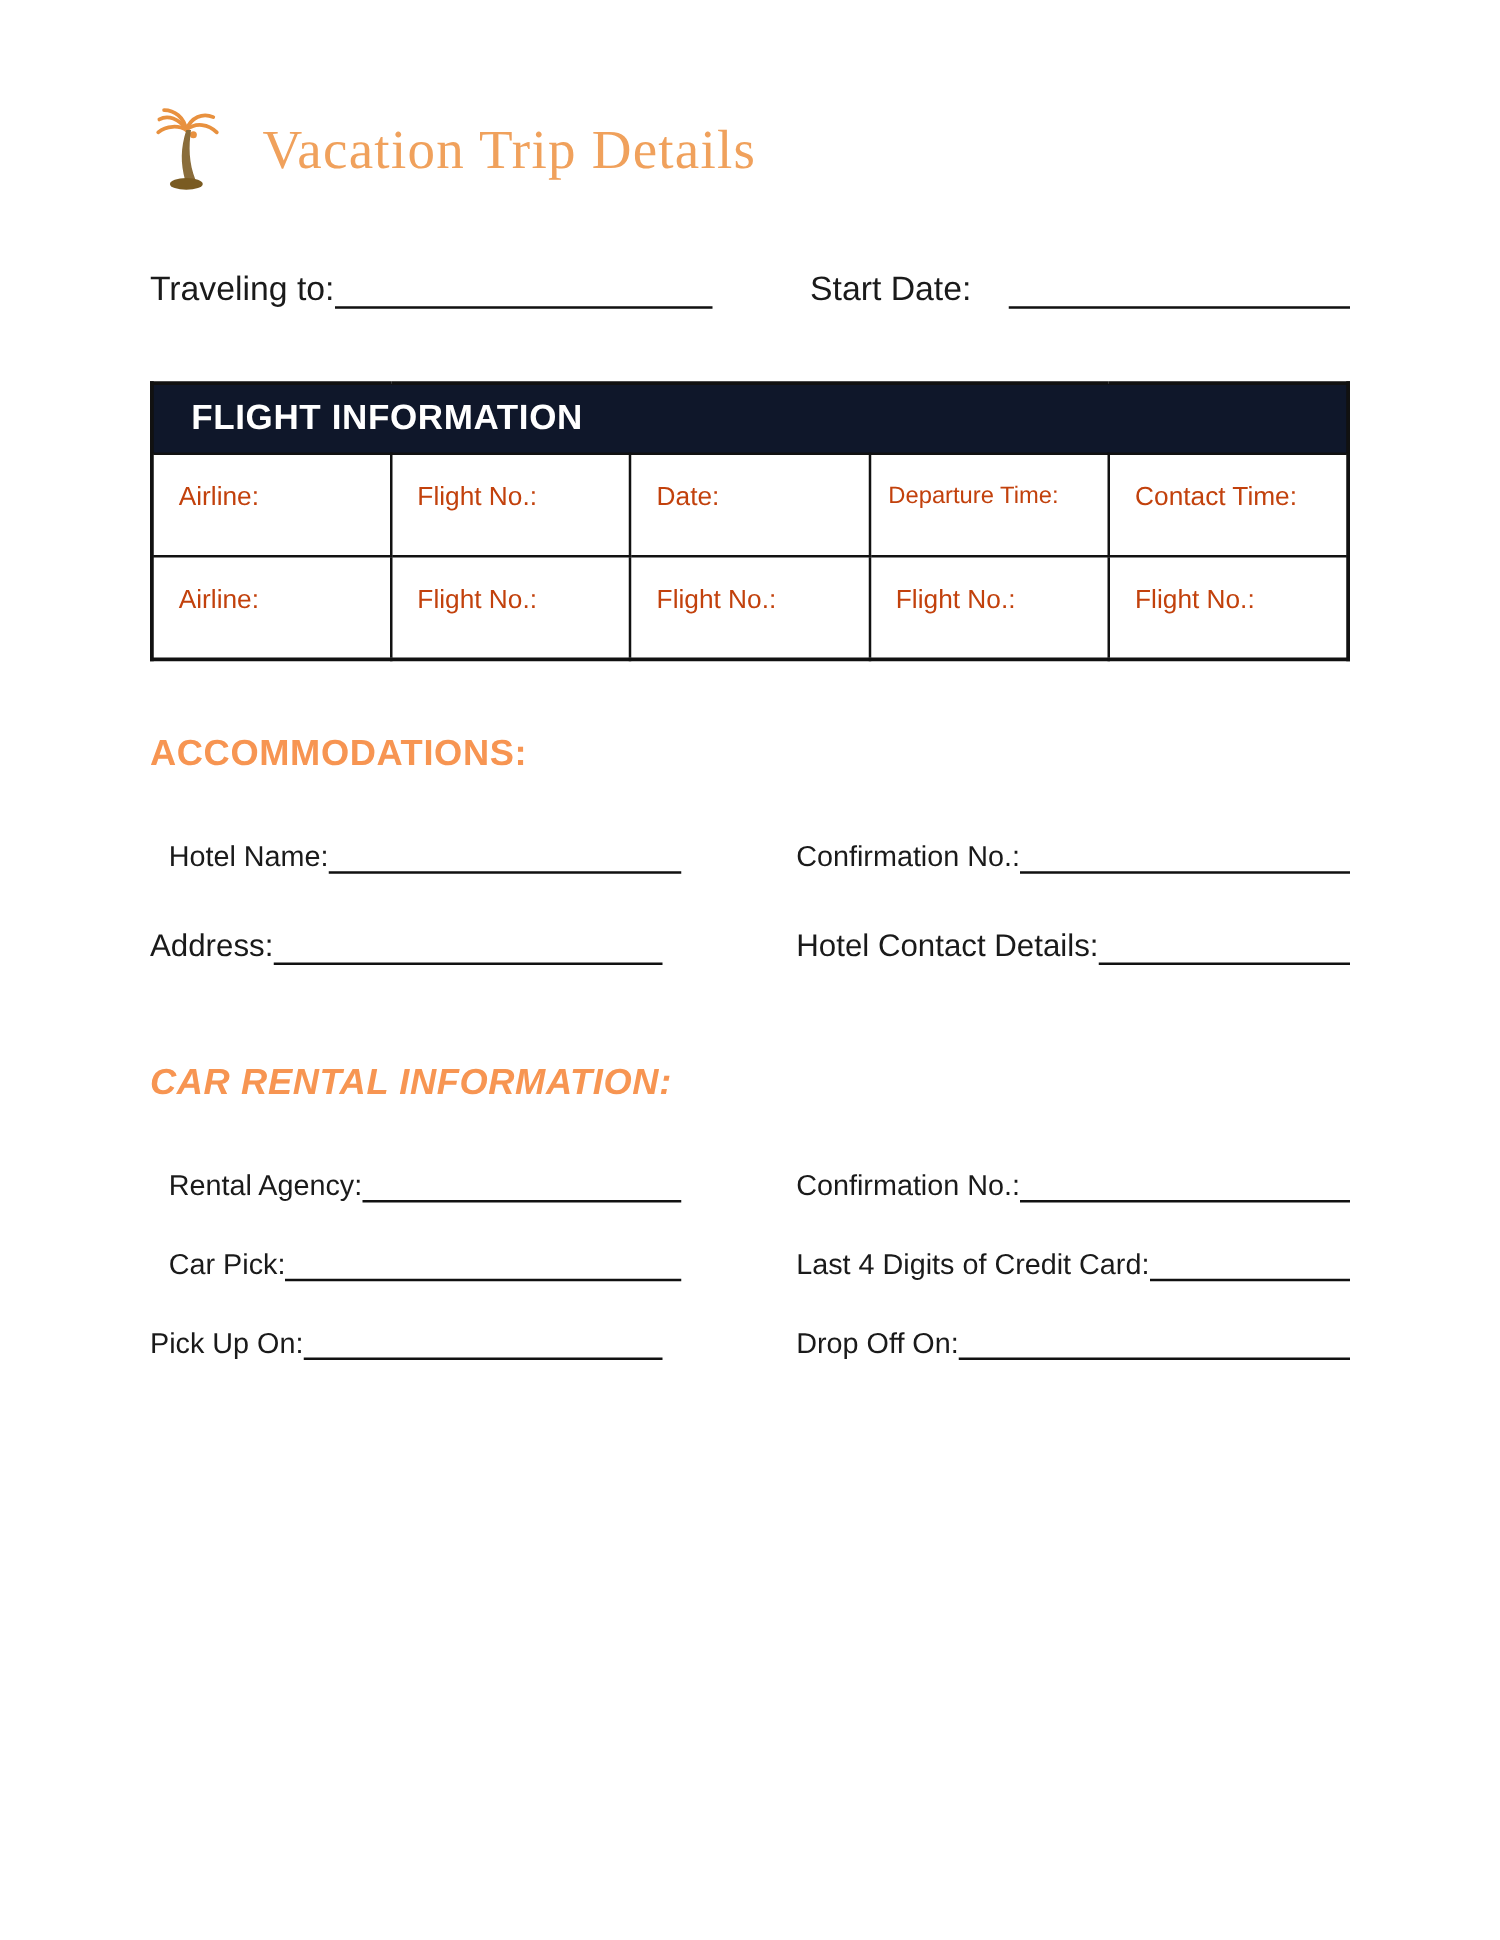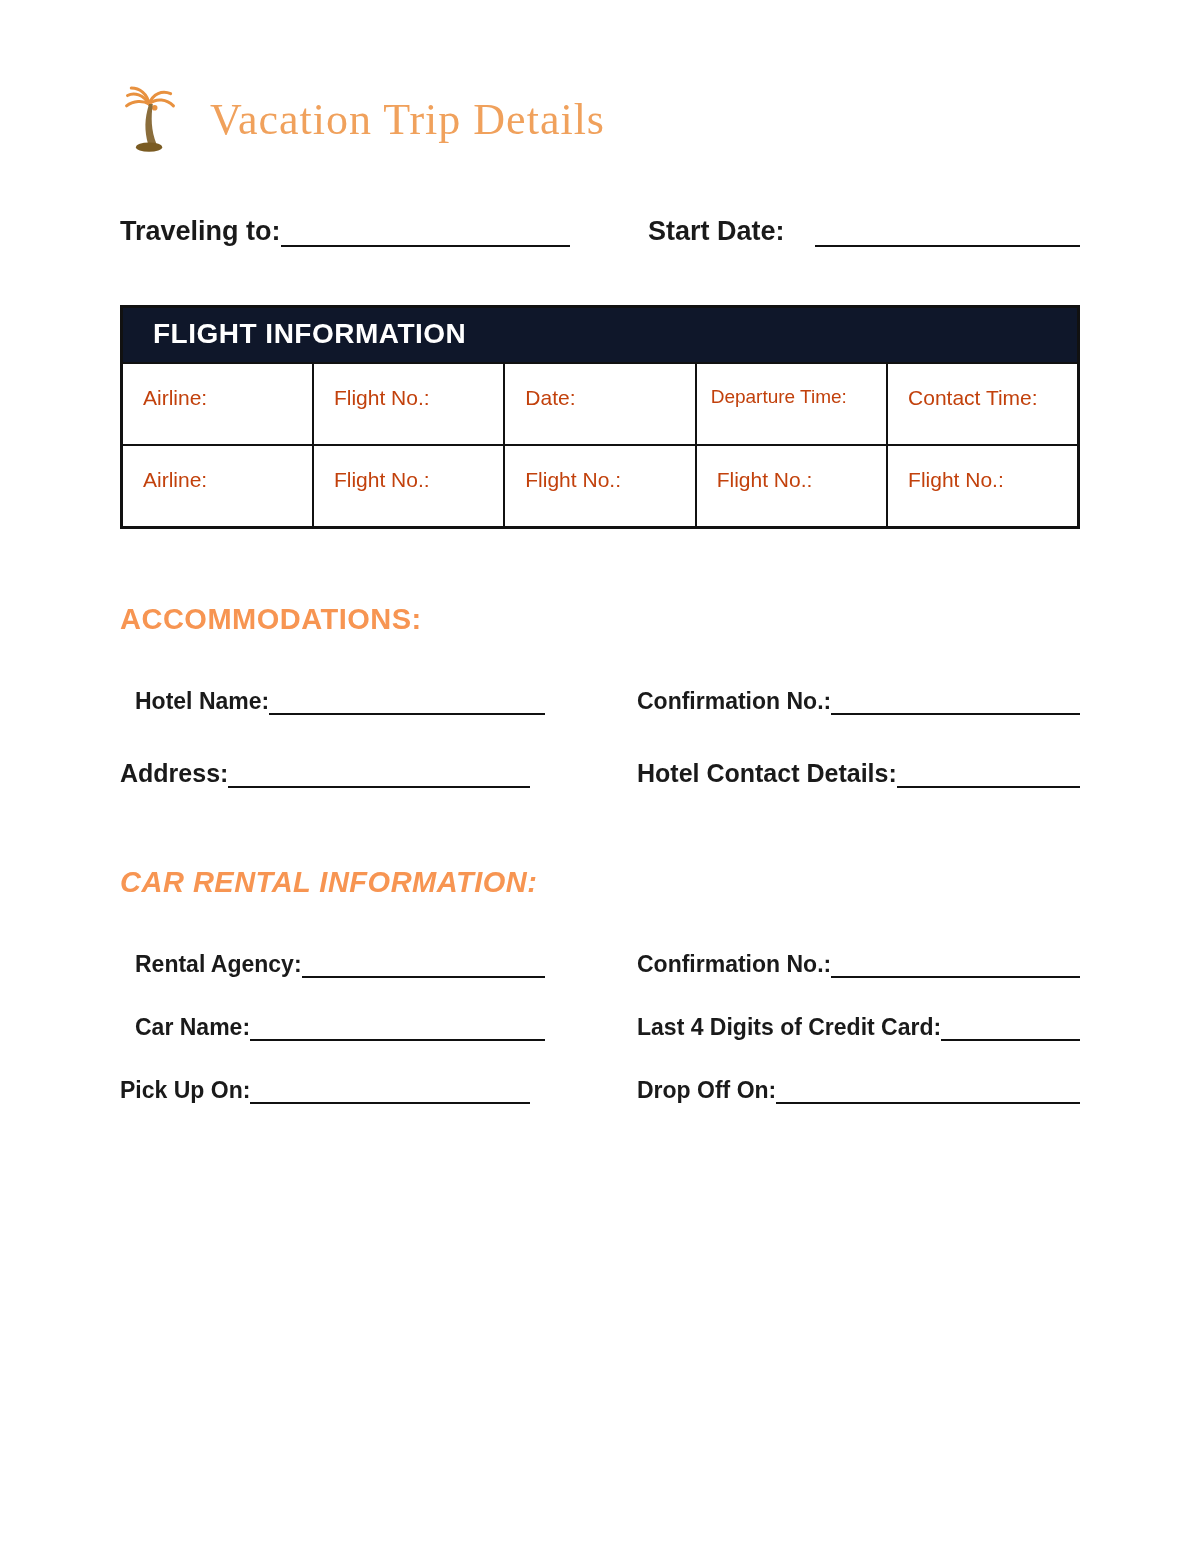--- a/index.html
+++ b/index.html
@@ -39,21 +39,21 @@
   
   .travel-row {
     display: flex;
     justify-content: space-between;
     margin-top: 62px;
     align-items: flex-end;
   }
   .field { display: flex; align-items: flex-end; }
   .travel-row .label { font-size: 27px; }
   .label {
-    font-weight: 700;
+    font-weight: 400;
     font-size: 23px;
     white-space: nowrap;
   }
   .blank {
     border-bottom: 2px solid #111111;
     height: 1.25em;
     flex: 1 1 auto;
     min-width: 40px;
   }
   .tfield-left { width: 450px; }
@@ -88,21 +88,21 @@
   }
   .flight-table td.small { font-size: 19px; padding-left: 14px; }
 
   
   .section-heading {
     color: #f79552;
     font-size: 29px;
     font-weight: 700;
     letter-spacing: 0.5px;
   }
-  .accommodations-heading { margin-top: 74px; }
+  .accommodations-heading { margin-top: 58px; }
   .car-rental-heading { margin-top: 78px; font-style: italic; }
 
   .field-row {
     display: flex;
     justify-content: space-between;
     align-items: flex-end;
   }
   .f-left  { width: 410px; margin-left: 15px; }
   .f-right { width: 443px; }
   .row-gap-lg { margin-top: 52px; }
@@ -203,21 +203,21 @@
         <span class="blank"></span>
       </div>
       <div class="field f-right">
         <span class="label">Confirmation No.:</span>
         <span class="blank"></span>
       </div>
     </div>
 
     <div class="field-row row-gap-sm">
       <div class="field f-left">
-        <span class="label">Car Name:</span>
+        <span class="label">Car Pick:</span>
         <span class="blank"></span>
       </div>
       <div class="field f-right">
         <span class="label">Last 4 Digits of Credit Card:</span>
         <span class="blank"></span>
       </div>
     </div>
 
     <div class="field-row row-gap-sm pickup-row">
       <div class="field f-left">

